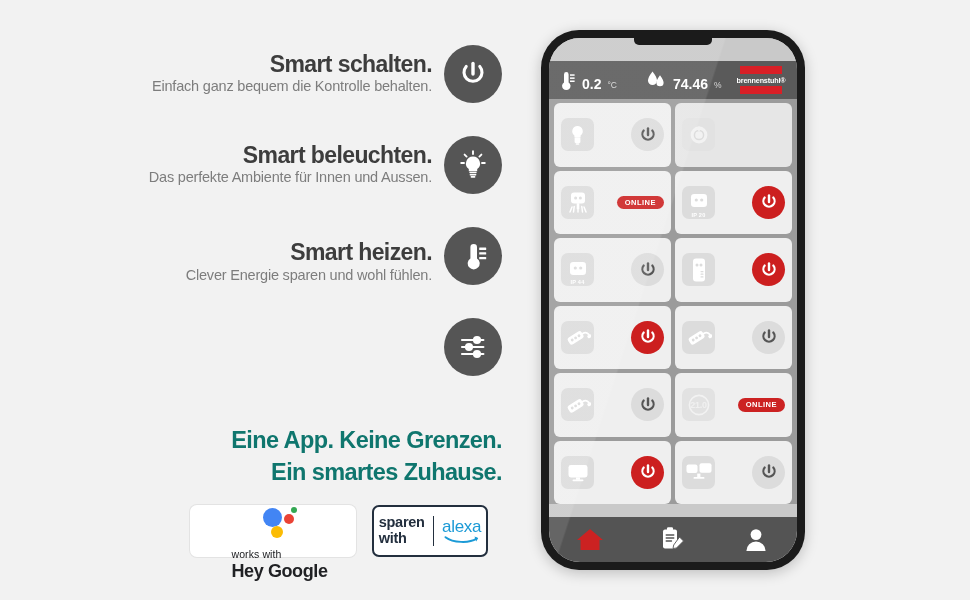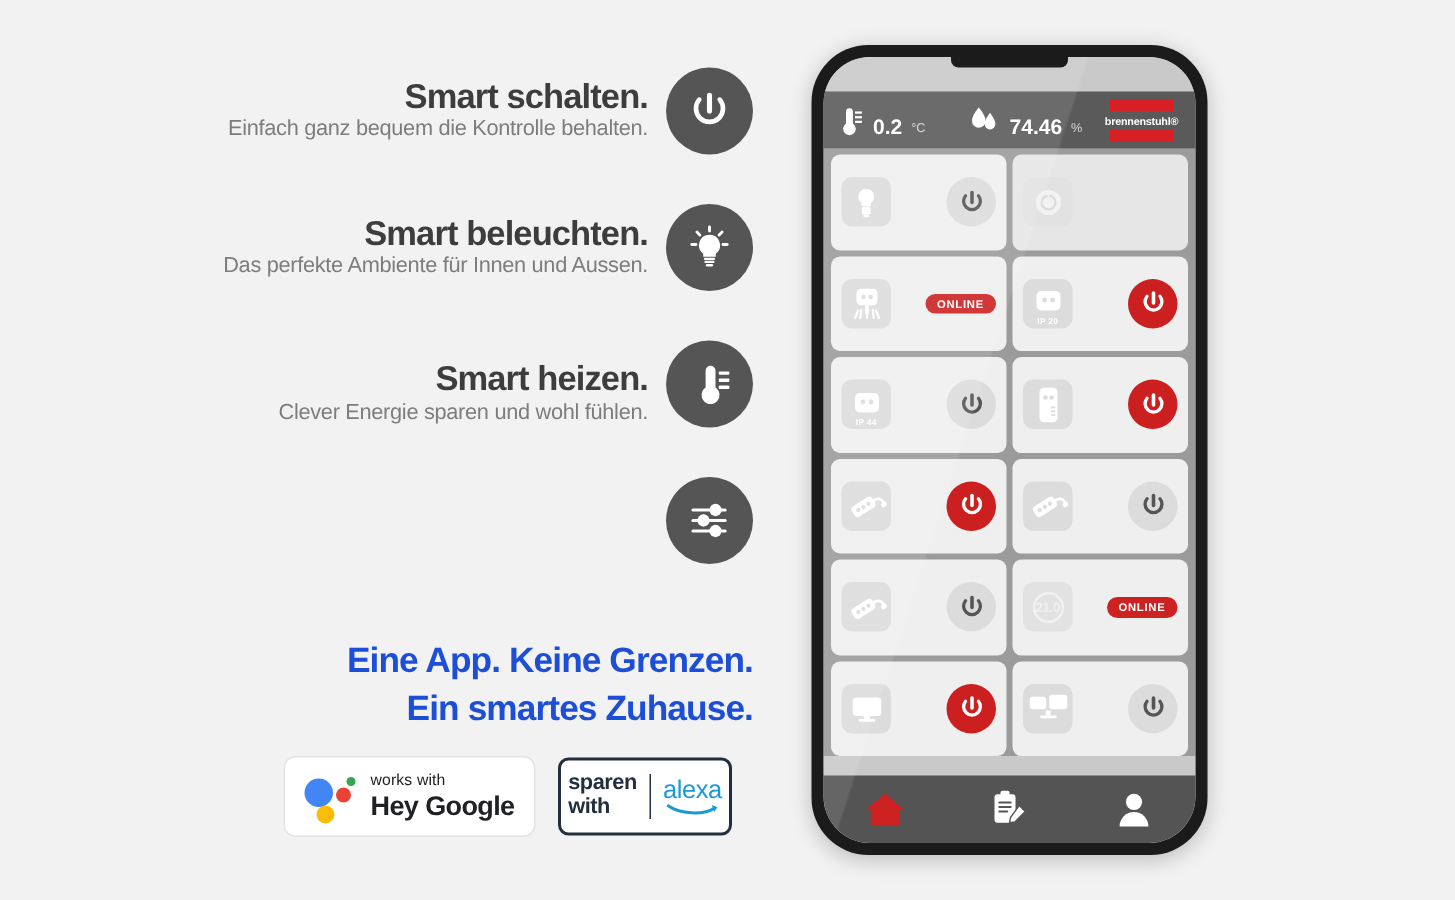--- a/index.html
+++ b/index.html
@@ -36,33 +36,34 @@
     background:#555555; flex:0 0 58px;
     display:flex; align-items:center; justify-content:center;
   }
   .feature-icon svg { display:block; }
 
   .tagline {
     position:absolute; right:23px; top:425px;
     text-align:right;
   }
   .tagline-line {
-    font-size:23.5px; font-weight:bold; color:#1d4ed8;
+    font-size:23.5px; font-weight:bold; color:#0f766e;
     letter-spacing:-0.6px; line-height:1.35; white-space:nowrap;
   }
 
   .badges {
     position:absolute; left:190px; top:505px;
     display:flex; gap:16px; align-items:center;
   }
   .badge-google {
     width:166px; height:52px; background:#ffffff;
     border-radius:7px; display:flex; align-items:center;
     padding-left:13px; gap:10px;
     box-shadow:0 0 0 1px #e3e3e3;
+    flex-direction:column;
   }
   .g-dots { width:34px; height:30px; position:relative; flex:0 0 34px; }
   .g-dots i { position:absolute; border-radius:50%; display:block; }
   .g-blue  { width:19px; height:19px; background:#4285f4; left:0;  top:3px; }
   .g-red   { width:10px; height:10px; background:#ea4335; left:21px; top:9px; }
   .g-green { width:6px;  height:6px;  background:#34a853; left:28px; top:2px; }
   .g-yellow{ width:12px; height:12px; background:#fbbc05; left:8px;  top:21px; }
   .g-txt-small { font-size:10.5px; color:#202124; line-height:1.1; letter-spacing:0.1px; }
   .g-txt-big { font-size:18px; font-weight:bold; color:#202124; line-height:1.12; letter-spacing:-0.4px; }
 

